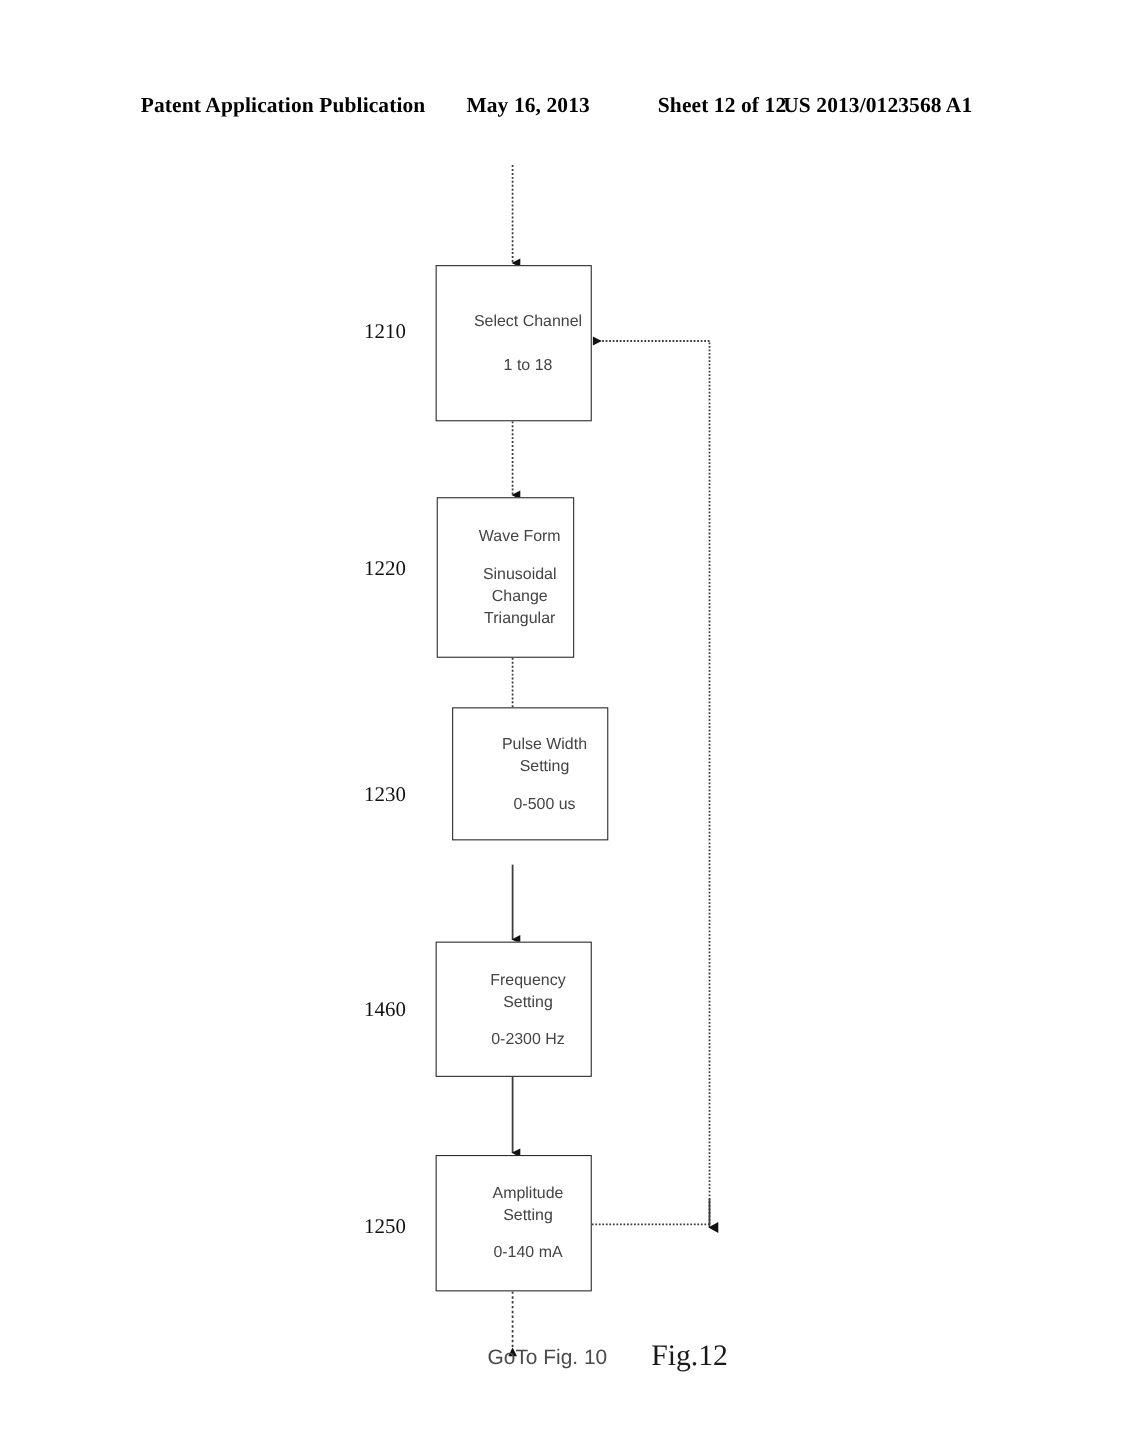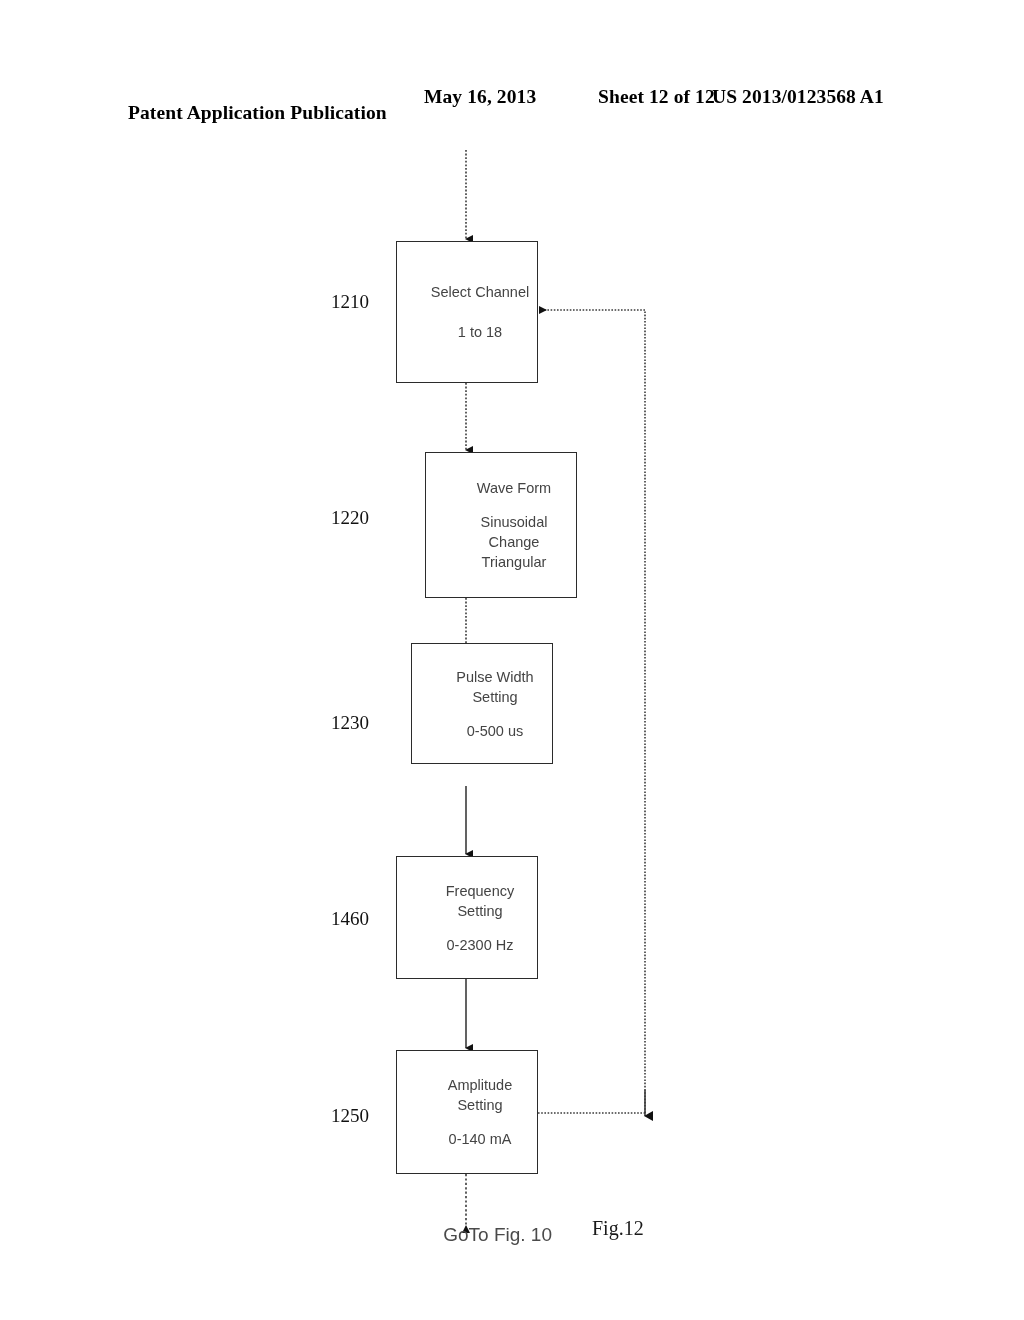--- a/index.html
+++ b/index.html
@@ -23,21 +23,21 @@
     left: 0;
     top: 86px;
     width: 1024px;
     height: 30px;
     font-family: "Liberation Serif", serif;
     font-weight: bold;
     font-size: 19.5px;
     letter-spacing: 0.1px;
     white-space: nowrap;
   }
-  .hdr-pub   { position: absolute; left: 128px;  top: 16px; }
+  .hdr-pub   { position: absolute; left: 128px;  top: 0; }
   .hdr-date  { position: absolute; left: 424px;  top: 0; }
   .hdr-sheet { position: absolute; left: 598px;  top: 0; }
   .hdr-num   { position: absolute; left: 712px;  top: 0; }
 
   
   .flow {
     position: absolute;
     left: 0;
     top: 0;
     width: 1024px;
@@ -66,21 +66,21 @@
     color: #444444;
   }
   .node .node-sub {
     white-space: pre-line;
     margin-top: 20px;
     color: #444444;
   }
   .node.compact .node-sub { margin-top: 14px; }
 
   #node-1210 { left: 396px; top: 241px;  width: 142px; height: 142px; }
-  #node-1220 { left: 397px; top: 452px;  width: 152px; height: 146px; margin-left: 28px; }
+  #node-1220 { left: 397px; top: 452px;  width: 125px; height: 146px; }
   #node-1230 { left: 396px; top: 643px;  width: 142px; height: 121px; margin-left: 15px; }
   #node-1240 { left: 396px; top: 856px;  width: 142px; height: 123px; }
   #node-1250 { left: 396px; top: 1050px; width: 142px; height: 124px; }
 
   
   .refnum {
     position: absolute;
     font-family: "Liberation Serif", serif;
     font-size: 19px;
     color: #111111;
@@ -103,21 +103,21 @@
     text-align: center;
   }
   #annot-from  { left: 320px; top: 162px; width: 160px; }
   #annot-goto  { left: 382px; top: 1222px; width: 170px; text-align: right; }
 
   .figcaption {
     position: absolute;
     left: 592px;
     top: 1217px;
     font-family: "Liberation Serif", serif;
-    font-size: 20px;
+    font-size: 27px;
     color: #1a1a1a;
     white-space: nowrap;
     text-align: center;
   }
 
   
   .connectors {
     position: absolute;
     left: 0;
     top: 0;

